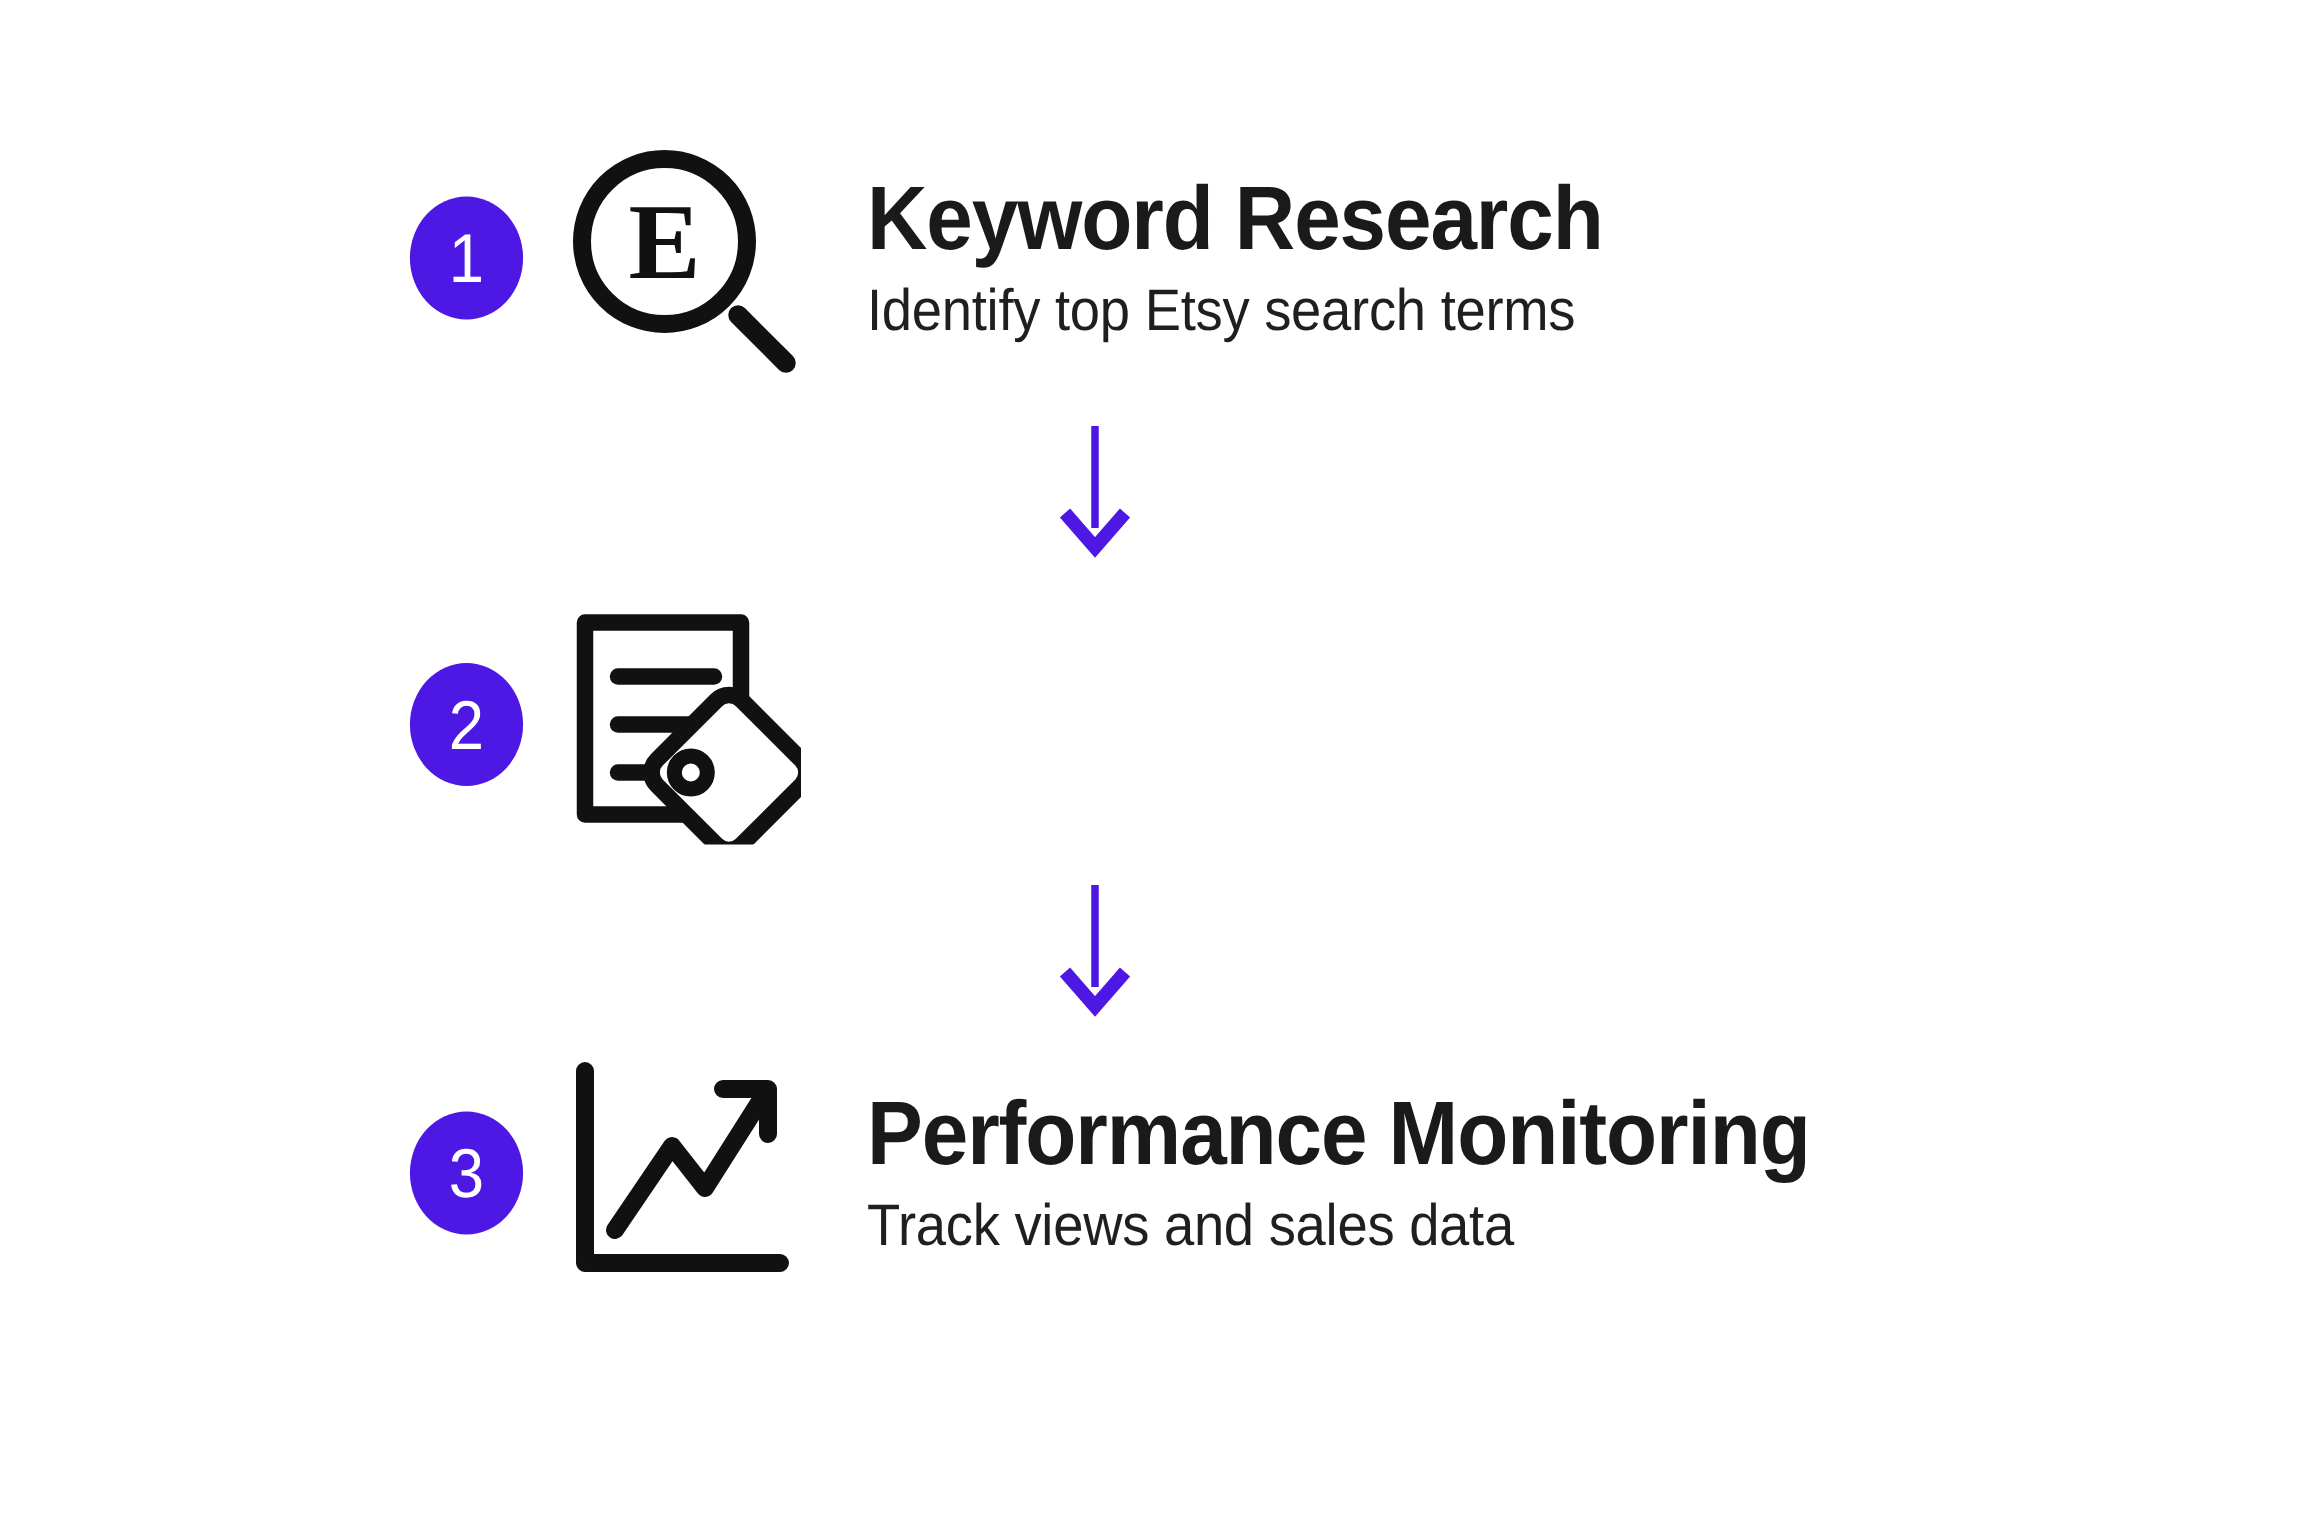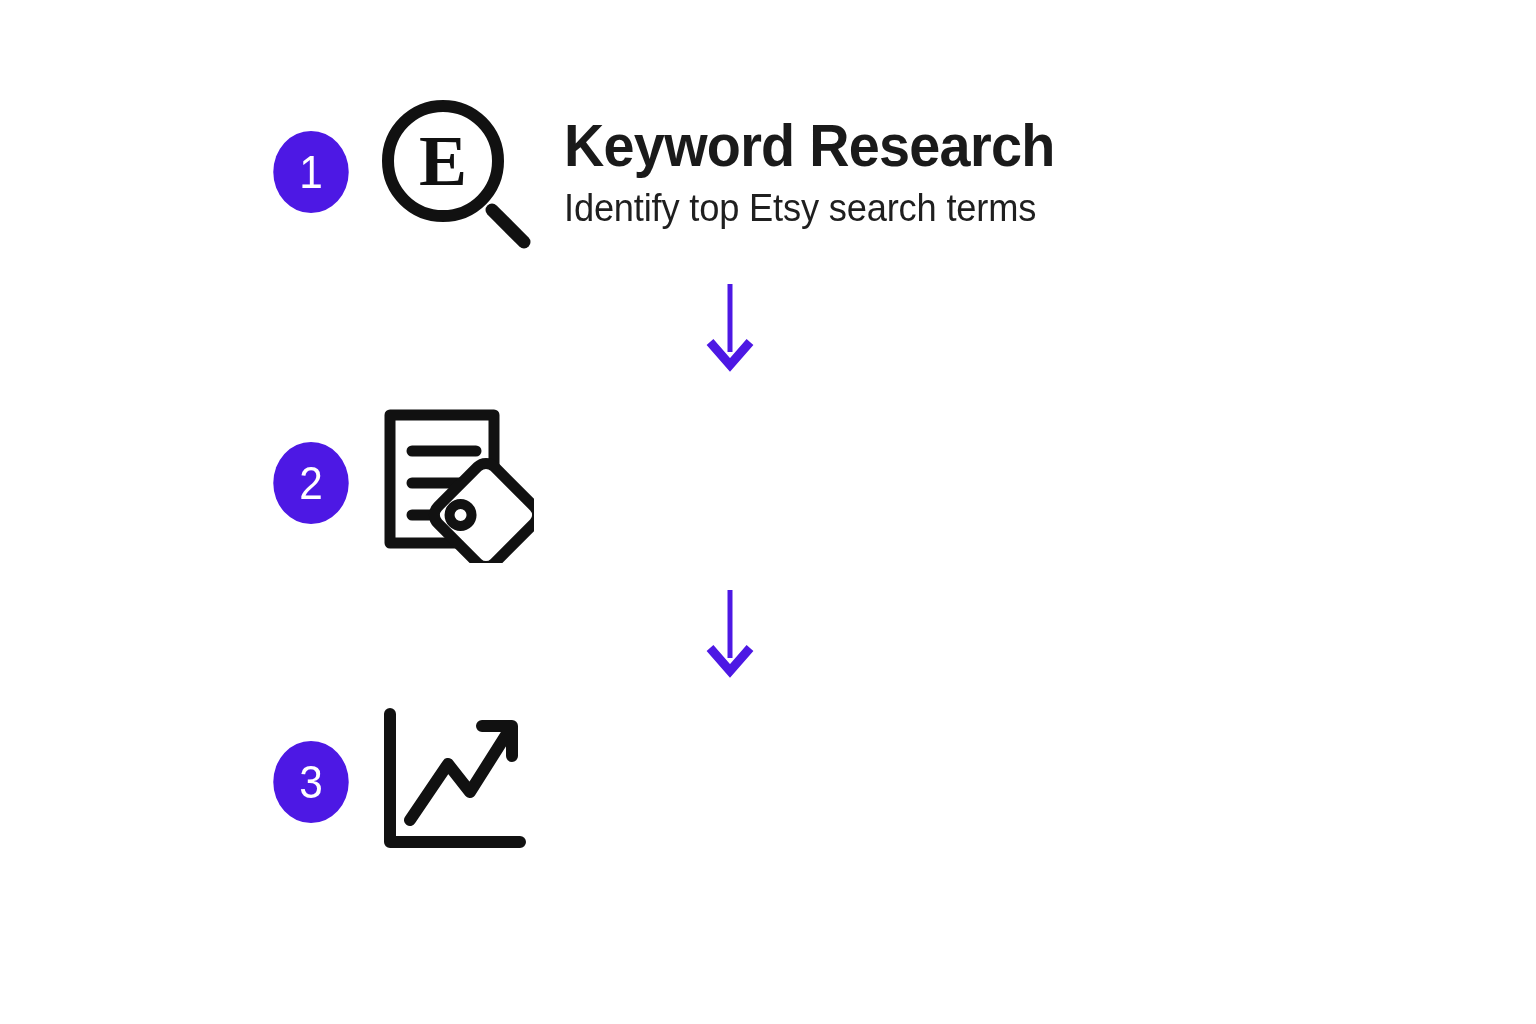--- a/index.html
+++ b/index.html
@@ -59,21 +59,21 @@
     margin-left: 22px;
     flex: 0 0 auto;
     display: flex;
     align-items: center;
     justify-content: flex-start;
   }
   .icon-slot svg { display: block; }
 
   
   .text-block {
-    margin-left: 30px;
+    margin-left: 44px;
     display: flex;
     flex-direction: column;
     justify-content: flex-end;
   }
   .step-title {
     font-size: 60px;
     font-weight: bold;
     line-height: 1.02;
     letter-spacing: -0.8px;
     color: #1a1a1a;
@@ -170,15 +170,19 @@
       <svg width="160" height="160" viewBox="0 0 160 160" aria-hidden="true">
 
         <path d="M16 12 L16 140 L146 140" fill="none" stroke="#111111" stroke-width="12" stroke-linecap="round" stroke-linejoin="round"></path>
 
         <polyline points="36,118 74,62 96,90 134,30" fill="none" stroke="#111111" stroke-width="12" stroke-linecap="round" stroke-linejoin="round"></polyline>
 
         <polyline points="108,24 138,24 138,54" fill="none" stroke="#111111" stroke-width="12" stroke-linecap="round" stroke-linejoin="round" transform="rotate(0 138 24)"></polyline>
       </svg>
     </div>
 
+    <div class="text-block">
+      <div class="step-title">Performance Monitoring</div>
+      <div class="step-sub">Track views and sales data</div>
+    </div>
   </div>
 
 </div>
 
 </body></html>

